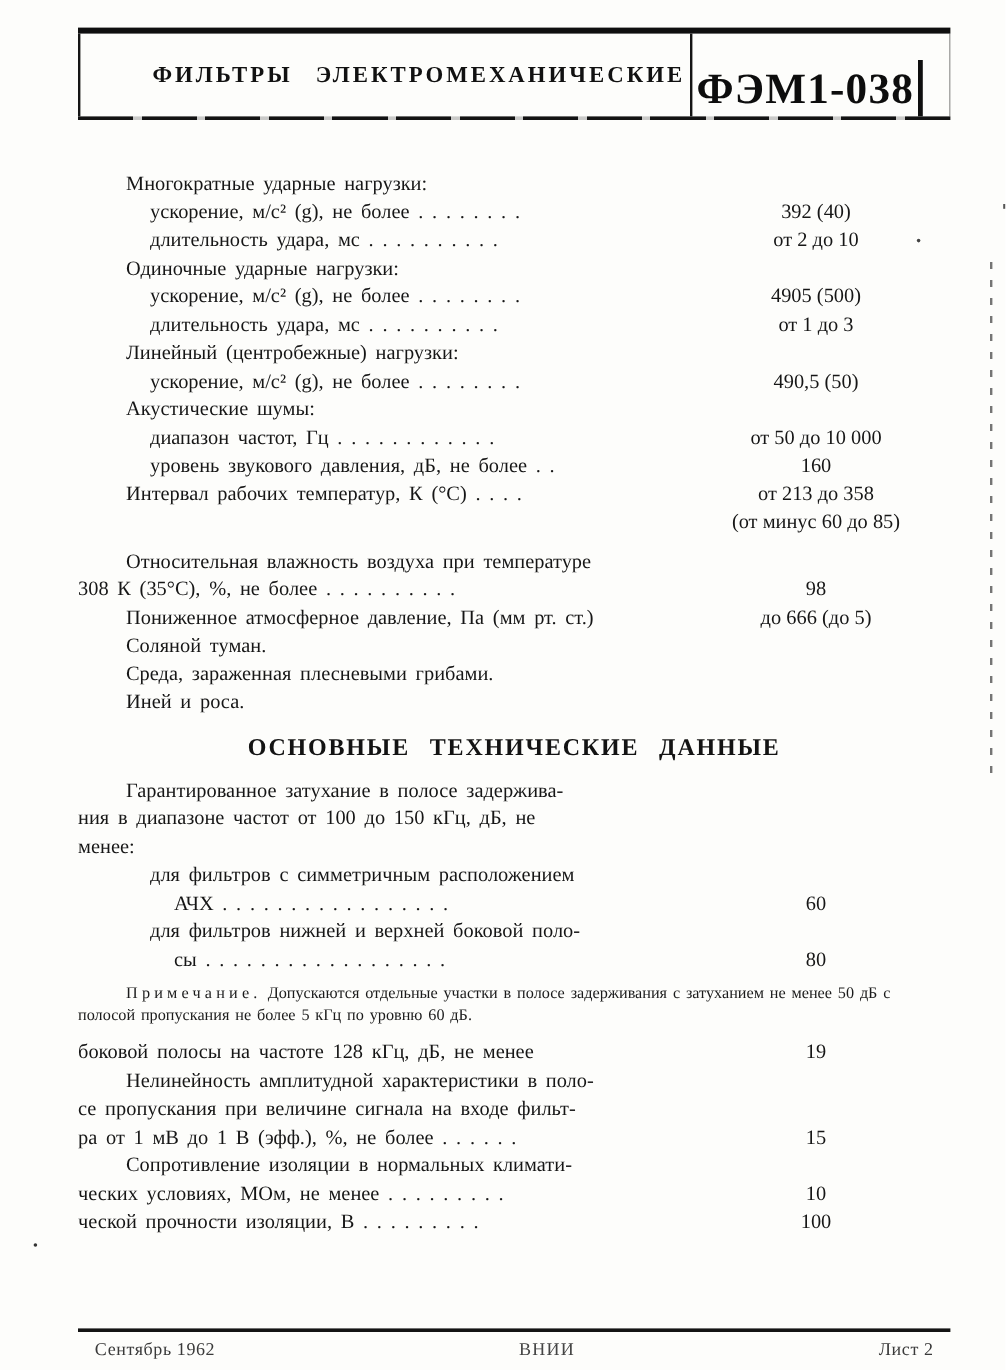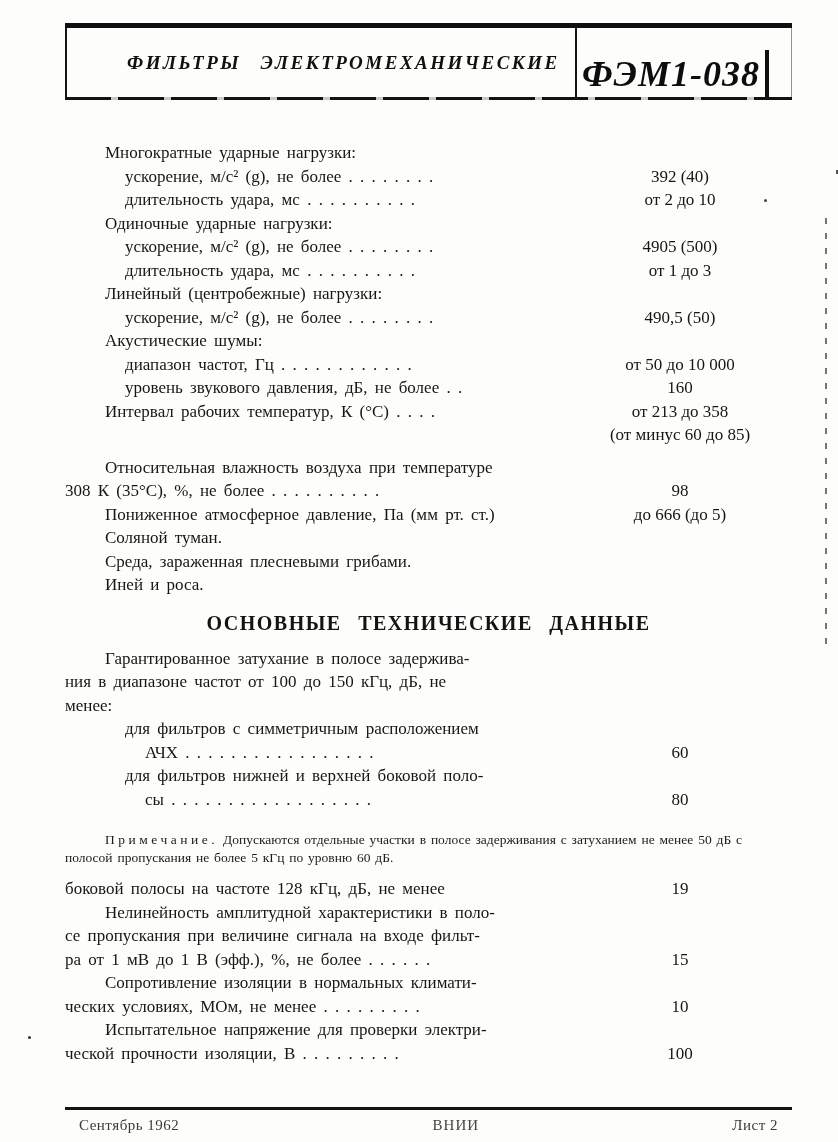--- a/index.html
+++ b/index.html
@@ -13,21 +13,20 @@
     color:#161616;
   }
 
   
   .header { position:absolute; left:65px; top:23px; width:727px; height:77px; }
   .header-topbar { height:5px; background:#0f0f0f; }
   .header-cells {
     display:flex; height:69px;
     border-left:2px solid #151515;
     border-right:1px solid rgba(20,20,20,.45);
-    font-style:italic;
   }
   .cell-title { width:508px; display:flex; align-items:center; padding-left:60px; }
   .doc-title {
     font-size:19px; font-weight:bold;
     letter-spacing:2.5px; word-spacing:12px;
     color:#111;
   }
   .cell-model { flex:1; border-left:2px solid #151515; display:flex; }
   .model-box {
     flex:1; margin-right:22px;
@@ -58,21 +57,21 @@
 
   .section-heading {
     margin:15px 0 12px 0;
     text-align:center;
     font-size:20px; font-weight:bold;
     letter-spacing:1.5px; word-spacing:10px;
     color:#131313;
   }
 
   .note {
-    margin-top:20px;
+    margin-top:8px;
     font-size:13.5px; line-height:18px;
     text-indent:40px; word-spacing:1.5px;
     white-space:normal; color:#1b1b1b;
   }
   .note-label { letter-spacing:3.5px; padding-right:5px; }
 
   .tech-block { margin-top:10px; }
 
   
   .footer { position:absolute; left:65px; top:1073px; width:727px;margin-top:34px; }
@@ -150,21 +149,20 @@
 
     <p class="note"><span class="note-label">Примечание.</span><span>Допускаются отдельные участки в полосе задерживания с затуханием не менее 50 дБ с полосой пропускания не более 5 кГц по уровню 60 дБ.</span></p>
 
     <div class="spec-block tech-block">
         <div class="row ind0"><span class="lbl">боковой полосы на частоте 128 кГц, дБ, не менее</span><span class="val">19</span></div>
         <div class="row ind1"><span class="lbl">Нелинейность амплитудной характеристики в поло-</span><span class="val"></span></div>
         <div class="row ind0"><span class="lbl">се пропускания при величине сигнала на входе фильт-</span><span class="val"></span></div>
         <div class="row ind0"><span class="lbl">ра от 1 мВ до 1 В (эфф.), %, не более . . . . . .</span><span class="val">15</span></div>
         <div class="row ind1"><span class="lbl">Сопротивление изоляции в нормальных климати-</span><span class="val"></span></div>
         <div class="row ind0"><span class="lbl">ческих условиях, МОм, не менее . . . . . . . . .</span><span class="val">10</span></div>
-        <div class="row ind1"><span class="lbl">Испытательное напряжение для проверки электри-</span><span class="val"></span></div>
         <div class="row ind0"><span class="lbl">ческой прочности изоляции, В . . . . . . . . .</span><span class="val">100</span></div>
       </div>
 
   </div>
 
   <div class="footer">
     <div class="footer-rule"></div>
     <div class="footer-row">
       <span class="footer-date">Сентябрь 1962</span>
       <span class="footer-org">ВНИИ</span>

